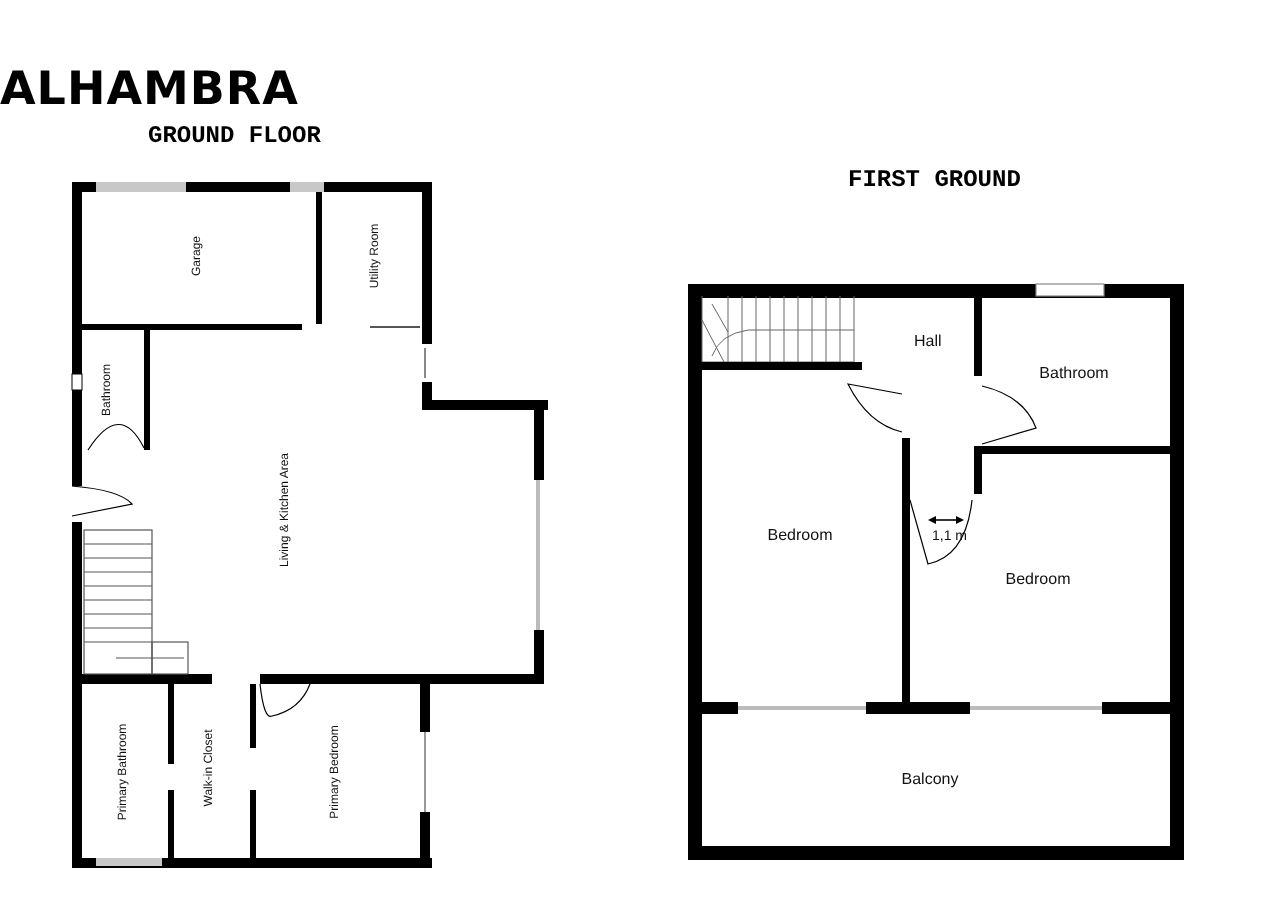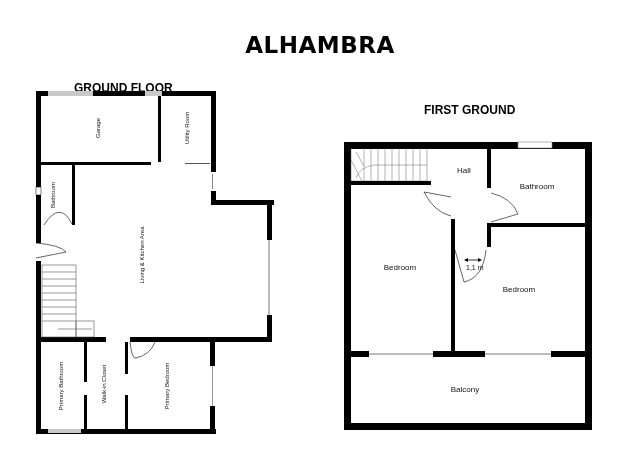--- a/index.html
+++ b/index.html
@@ -1,18 +1,18 @@
 <!DOCTYPE html>
 <html><head>
 <meta charset="utf-8">
 <style>
   html,body{margin:0;padding:0;background:#ffffff;}
   body{width:640px;height:452px;position:relative;overflow:hidden;font-family:"Liberation Sans",sans-serif;}
-  .title{position:absolute;left:0;width:640px;top:32px;text-align:center;font-weight:bold;font-size:23px;letter-spacing:0.5px;color:#000;font-family:"DejaVu Sans",sans-serif;}
-  .floor-title{position:absolute;font-weight:bold;font-size:12px;color:#000;font-family:Liberation Sans, sans-serif;margin-top:20px;}
+  .title{position:absolute;left:0;width:640px;top:32px;font-weight:bold;font-size:23px;letter-spacing:0.5px;color:#000;font-family:"DejaVu Sans",sans-serif;}
+  .floor-title{position:absolute;font-weight:bold;font-size:12px;color:#000;font-family:Liberation Mono, monospace;}
   #gf-title{left:74px;top:61px;}
   #ff-title{left:424px;top:83px;}
   svg{position:absolute;left:0;top:0;}
   .lbl{font-family:"Liberation Sans",sans-serif;fill:#111;}
 </style>
 </head>
 <body>
 
 <div class="title">ALHAMBRA</div>
 <div class="floor-title" id="gf-title">GROUND FLOOR</div>

